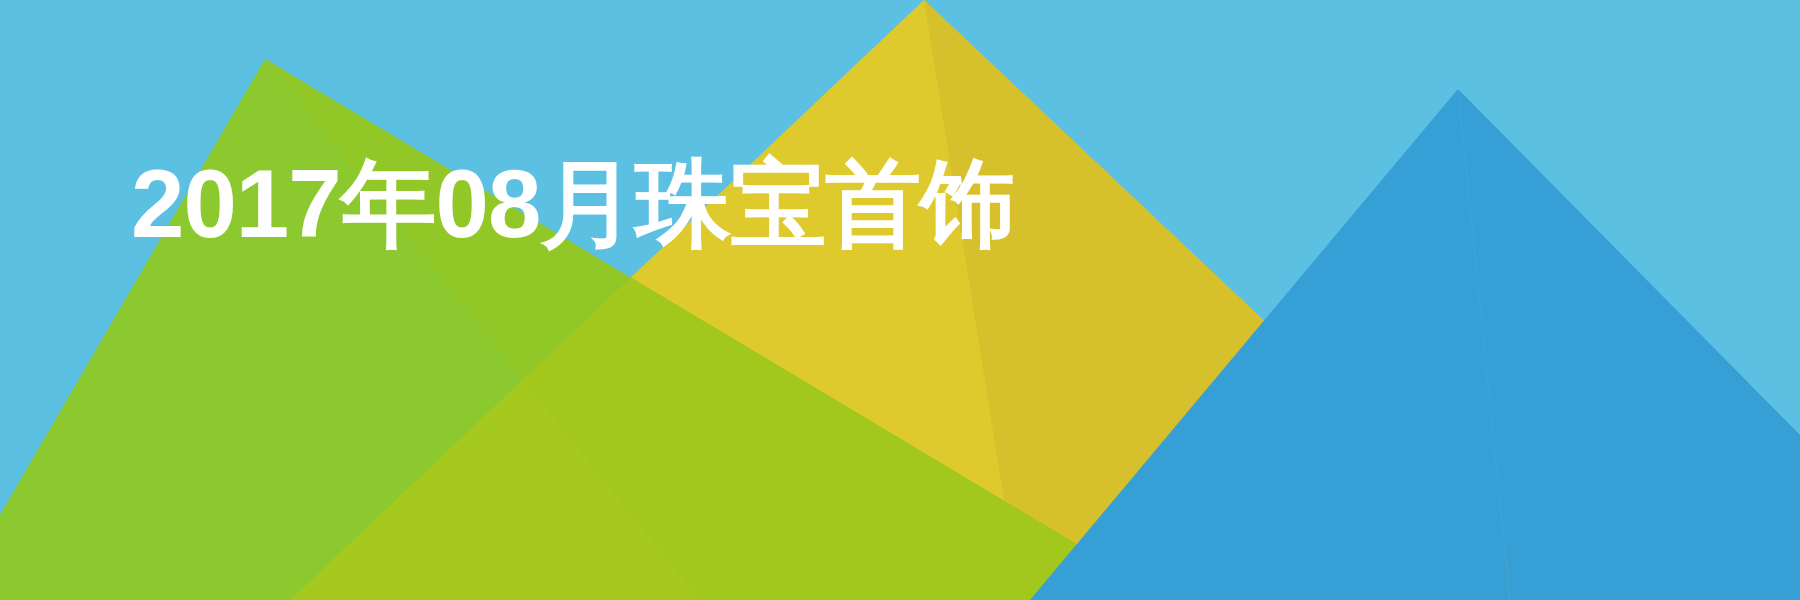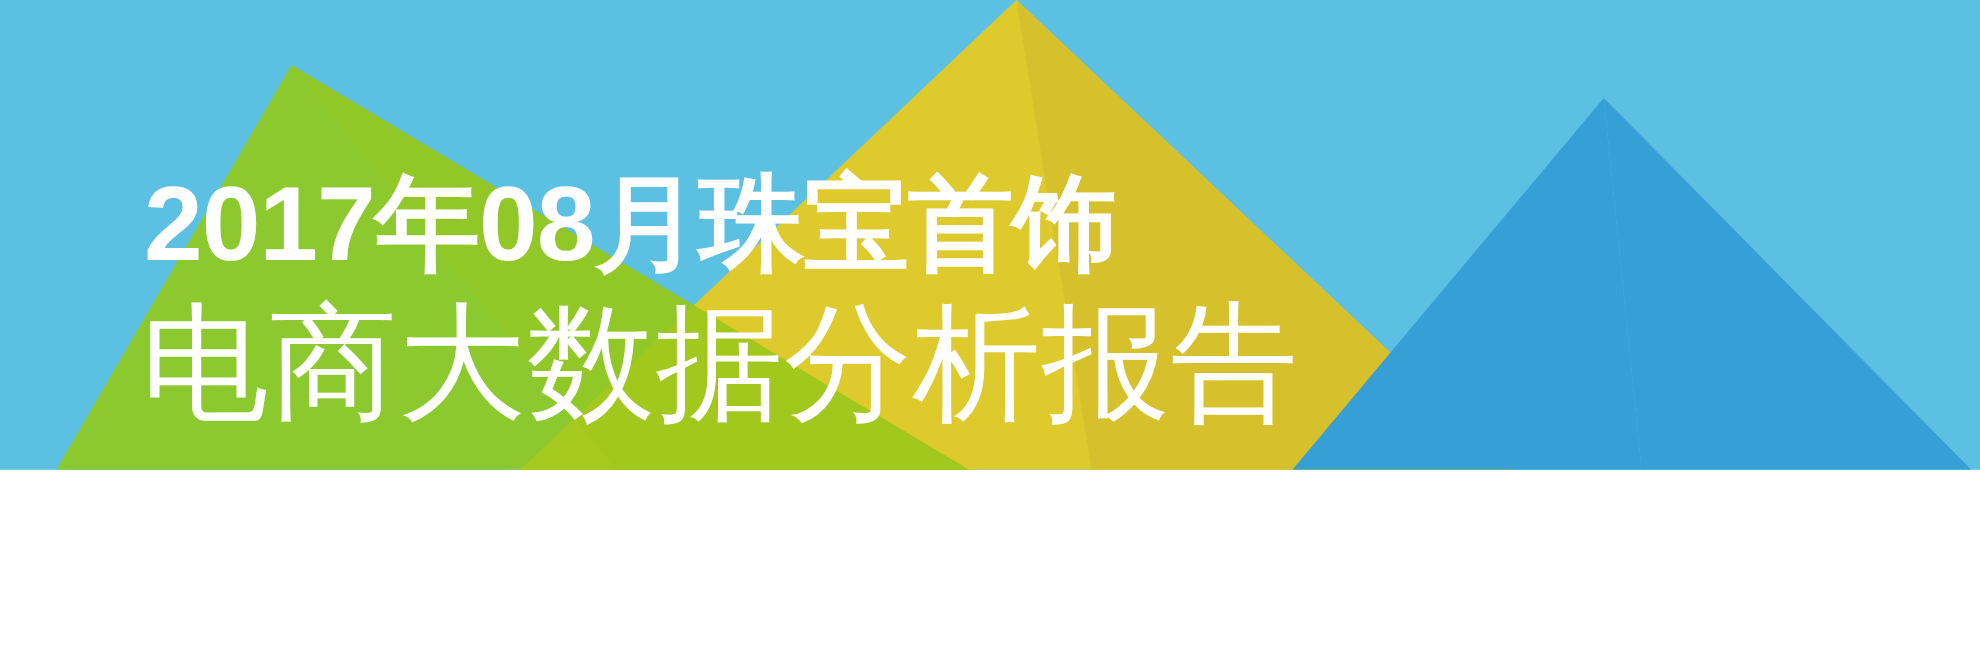--- a/index.html
+++ b/index.html
@@ -3,21 +3,21 @@
 <meta charset="utf-8">
 <style>
   html, body {
     margin: 0;
     padding: 0;
     background: #ffffff;
   }
   #banner {
     position: relative;
     width: 1800px;
-    height: 427px;
+    height: 600px;
     overflow: hidden;
     background: #5CC0E2;
     font-family: "Liberation Sans", "DejaVu Sans", sans-serif;
   }
   #bg-svg {
     position: absolute;
     left: 0;
     top: 0;
     width: 1800px;
     height: 600px;
@@ -81,16 +81,15 @@
       <polygon points="265,59 1170,600 700,600" fill="#9FC21C" opacity="0.35"></polygon>
     </g>
 
     <polygon points="1458,89 1800,435 1800,600 1510,600" fill="#369FD5"></polygon>
     <polygon points="1458,89 1510,600 1030,600" fill="#369FD5"></polygon>
 
   </svg>
 
   <div id="title-block">
     <div class="title-line" id="title-line-1">2017年08月珠宝首饰</div>
-    <div class="title-line" id="title-line-2">电商大数据分析报告</div>
   </div>
 
 </div>
 
 </body></html>

